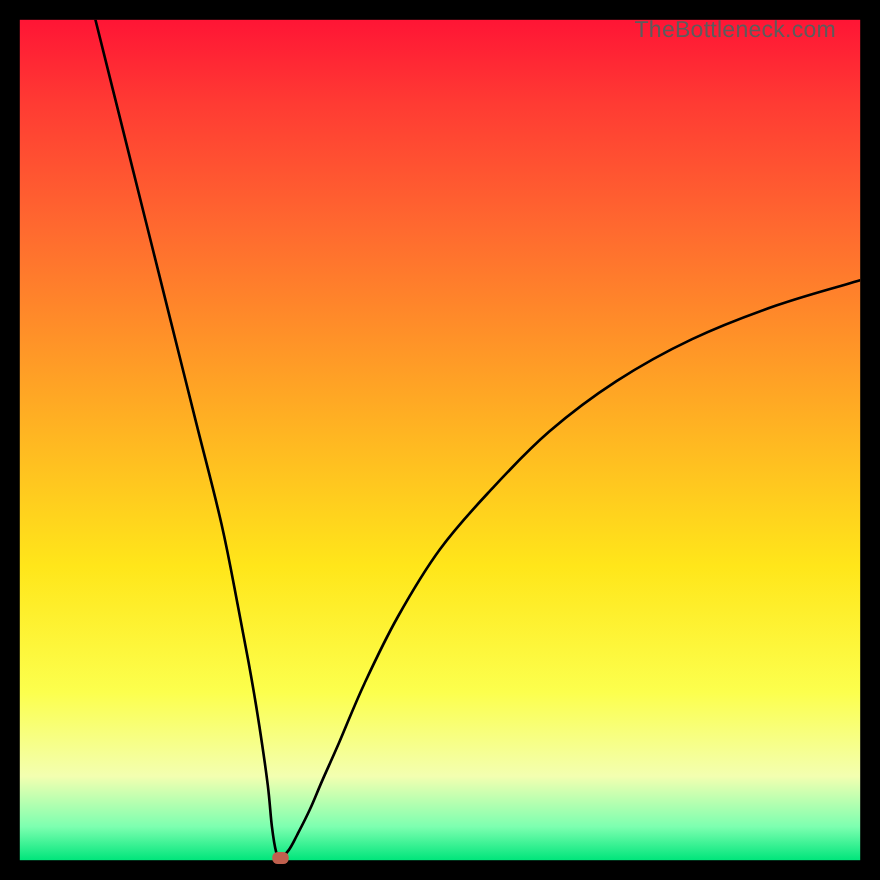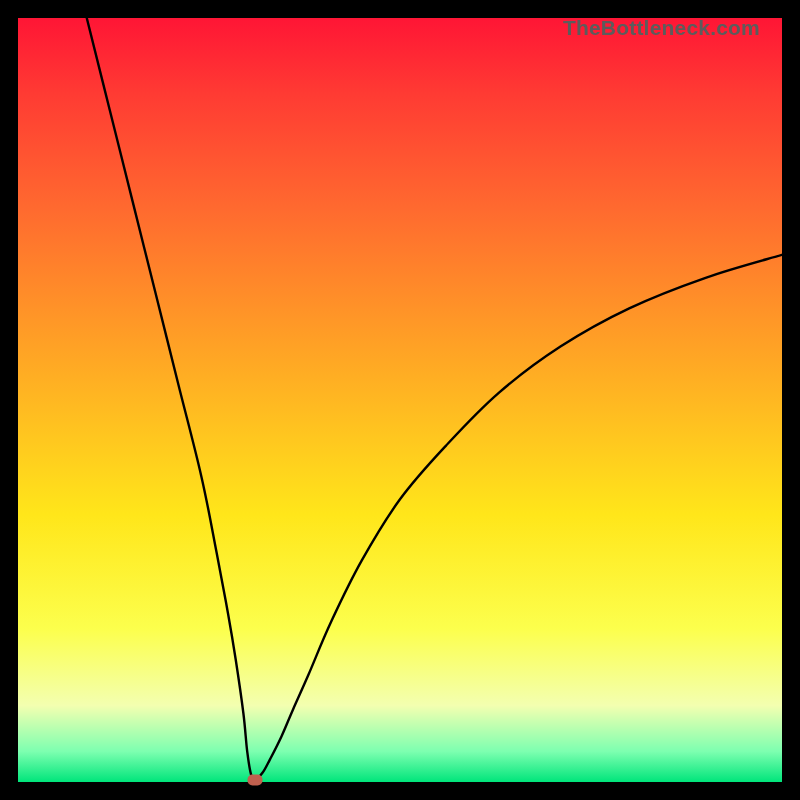--- a/index.html
+++ b/index.html
@@ -29,21 +29,21 @@
       #00e57b 100%
     );
   }
   .watermark {
     position: absolute;
     top: -2px;
     right: 22px;
     color: #5c5c5c;
     font-size: 21px;
     letter-spacing: 0.2px;
-    font-weight: 700;
+    font-weight: 400;
     user-select: none;
   }
   svg.curve {
     position: absolute;
     left: 0;
     top: 0;
     width: 764px;
     height: 764px;
   }
   .dot {

